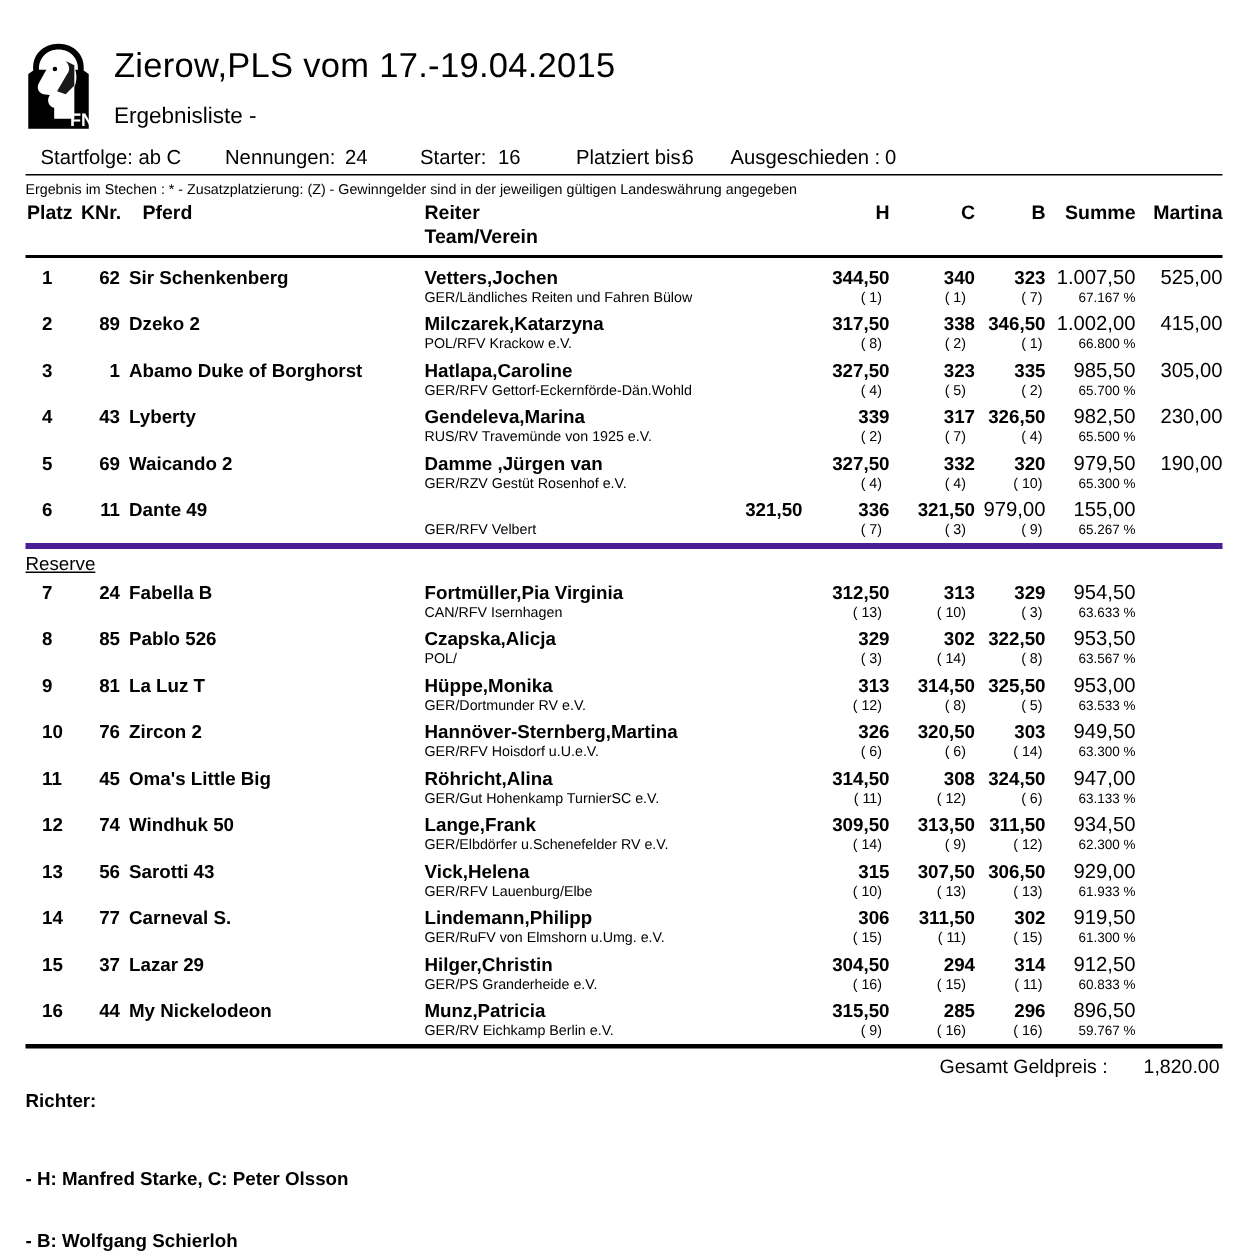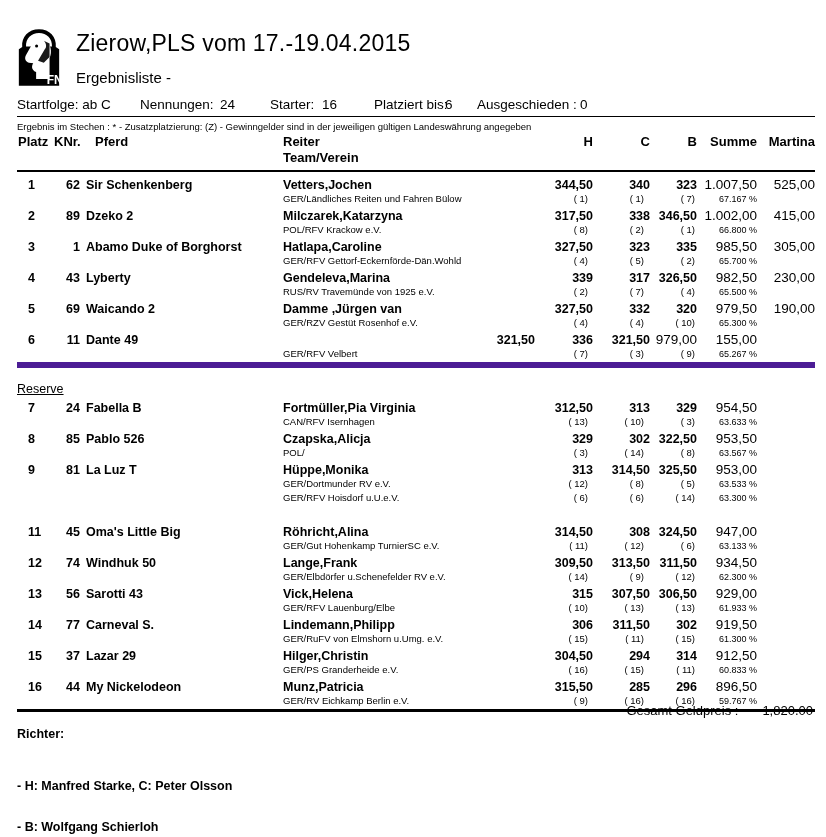--- a/index.html
+++ b/index.html
@@ -7,21 +7,21 @@
   .page{position:absolute;inset:0;background:#fff;}
 
   
   .logo{position:absolute;left:15px;top:28px;width:48px;height:59px;}
   .title{position:absolute;left:76px;top:30px;font-size:23px;letter-spacing:0.2px;white-space:nowrap;}
   .list-label{position:absolute;left:76px;top:69px;font-size:15px;white-space:nowrap;}
   .event-title{position:absolute;left:193px;top:68px;font-size:15.5px;font-weight:bold;white-space:nowrap;}
 
   
   .info-row{position:absolute;top:97px;left:0;width:826px;height:16px;font-size:13.5px;}
-  .info-row span{position:absolute;white-space:nowrap;}
+  .info-row span{position:absolute;white-space:nowrap;margin-left:10px;}
   .i-startfolge{left:17px}
   .i-nenn-l{left:140px}  .i-nenn-v{left:220px}
   .i-starter-l{left:270px} .i-starter-v{left:322px}
   .i-platz-l{left:374px}  .i-platz-v{left:445px}
   .i-aus-l{left:477px}   .i-aus-v{left:580px}
 
   .divider-thin{position:absolute;top:116px;left:17px;width:798px;border-top:1px solid #000;}
   .note{position:absolute;top:121px;left:17px;font-size:9.5px;white-space:nowrap;}
 
   
@@ -42,21 +42,21 @@
 
   .tbody{position:absolute;top:176px;left:17px;width:798px;}
   .row{height:31px}
   .row .main{height:16px;font-size:12.5px;font-weight:bold;padding-top:1px}
   .row .main .c-summe,.row .main .c-gewinn{font-weight:normal;font-size:13.5px}
   .row .sub{height:14px;font-size:9.5px;font-weight:normal;color:#000}
   .row .sub .c-h{padding-right:5px}
   .row .sub .c-c{padding-right:6px}
   .row .sub .c-b{padding-right:2px}
   .row .sub .c-summe{font-size:9px}
-  .section-label{border-top:6px solid #4c1d95;height:17px;padding-top:14px;font-size:12.5px;}
+  .section-label{border-top:4px solid #4c1d95;height:17px;padding-top:3px;font-size:12.5px;}
   .section-label span{text-decoration:underline;}
   .table-bottom{border-top:3px solid #000;}
 
   
   .richter{position:absolute;left:17px;top:727px;font-size:12.5px;font-weight:bold;}
   .gesamt{position:absolute;top:703px;right:13px;font-size:13px;display:flex;gap:24px;}
   .judge-hc{position:absolute;left:17px;top:779px;font-size:12.5px;font-weight:bold;}
   .judge-b{position:absolute;left:17px;top:820px;font-size:12.5px;font-weight:bold;}
 </style>
 </head>
@@ -342,20 +342,31 @@
       <span class="c-h">( 12)</span>
       <span class="c-c">( 8)</span>
       <span class="c-b">( 5)</span>
       <span class="c-summe">63.533 %</span>
       <span class="c-gewinn"></span>
     </div>
   </div>
 
 
   <div class="row">
+    <div class="line main">
+      <span class="c-platz">10</span>
+      <span class="c-knr">76</span>
+      <span class="c-pferd">Zircon 2</span>
+      <span class="c-reiter">Hannöver-Sternberg,Martina</span>
+      <span class="c-h">326</span>
+      <span class="c-c">320,50</span>
+      <span class="c-b">303</span>
+      <span class="c-summe">949,50</span>
+      <span class="c-gewinn"></span>
+    </div>
     <div class="line sub">
       <span class="c-platz"></span>
       <span class="c-knr"></span>
       <span class="c-pferd"></span>
       <span class="c-reiter">GER/RFV Hoisdorf u.U.e.V.</span>
       <span class="c-h">( 6)</span>
       <span class="c-c">( 6)</span>
       <span class="c-b">( 14)</span>
       <span class="c-summe">63.300 %</span>
       <span class="c-gewinn"></span>

